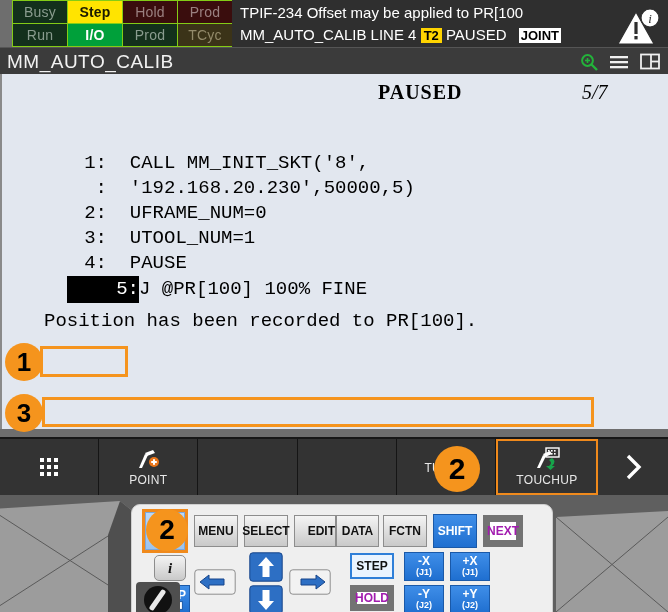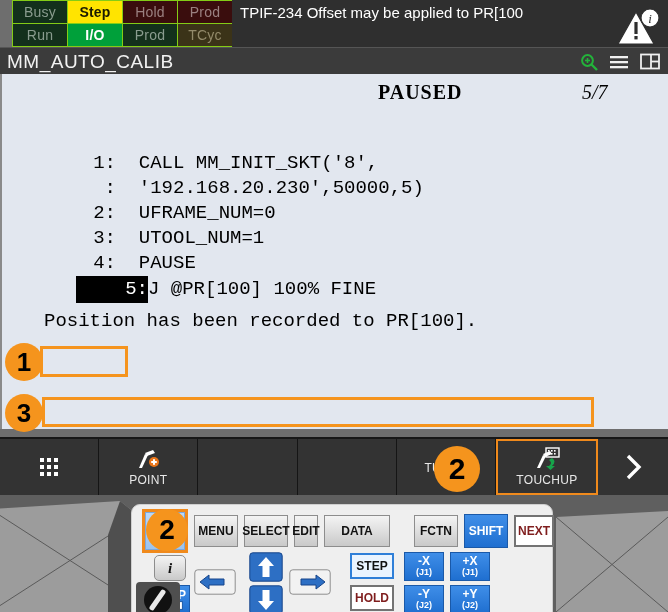--- a/index.html
+++ b/index.html
@@ -37,42 +37,42 @@
   .titlebar{position:absolute;left:0;top:47px;width:668px;height:27px;background:#3b3b3b;border-top:1px solid #555;display:flex;align-items:center;}
   .titlebar .ttl{color:#f2f2f2;font-size:19px;padding-left:7px;letter-spacing:.5px;flex:1;}
   .tb-icons{display:flex;align-items:center;gap:11px;padding-right:8px;}
 
   
   .body{position:absolute;left:0;top:74px;width:668px;height:355px;background:#e2e7ef;border-left:2px solid #8a8a8a;box-sizing:border-box;}
   .bodyhdr{font-family:"Liberation Serif",serif;font-size:20px;color:#000;padding-top:7px;position:relative;height:26px;}
   .bodyhdr .paused{position:absolute;left:376px;font-weight:bold;letter-spacing:1px;}
   .bodyhdr .pageno{position:absolute;left:580px;font-style:italic;}
   .code{font-family:"Liberation Mono",monospace;font-size:19px;color:#000;margin-top:44px;}
-  .cl{height:25px;line-height:25px;white-space:pre;padding-left:42px;}
+  .cl{height:25px;line-height:25px;white-space:pre;padding-left:33px;}
   .lnum{display:inline-block;width:72px;text-align:right;}
   .sel{position:relative;margin-left:32px;}
   .sel .cursor{display:inline-block;width:72px;text-align:right;background:#000;color:#fff;padding:1px 0;}
   .statusline{font-family:"Liberation Mono",monospace;font-size:19px;color:#000;margin-top:9px;padding-left:42px;white-space:pre;}
 
   
   .toolbar{position:absolute;left:0;top:437px;width:668px;height:58px;background:#262626;display:flex;border-top:2px solid #171717;box-sizing:border-box;}
   .tbtn{flex:1;border-right:1px solid #151515;display:flex;flex-direction:column;align-items:center;justify-content:center;color:#e8e8e8;font-size:12px;position:relative;background:#333333;}
   .tbtn .lbl{margin-top:2px;letter-spacing:.3px;}
   .tbtn.hi{background:#333;border:2px solid #f08a1c;box-sizing:border-box;}
   .tbtn.plain{background:#333;}
   .tbtn.chev{flex:0 0 70px;background:#333;border-right:none;}
 
   
   .pendant{position:absolute;left:0;top:495px;width:668px;height:117px;background:#5f5f5f;overflow:hidden;}
   .keypanel{position:absolute;left:131px;top:9px;width:420px;height:120px;background:#efefef;border-radius:9px;border:1px solid #cfcfcf;}
   .krow{position:absolute;display:flex;align-items:center;}
   .key{border-radius:0;display:flex;align-items:center;justify-content:center;font-size:12px;font-weight:bold;box-sizing:border-box;}
   .key.grey{background:linear-gradient(#f4f4f4,#c9c9c9);border:1px solid #8d8d8d;color:#111;}
   .key.blue{background:linear-gradient(#3f8ee8,#1f6fd0);border:1px solid #1a59a8;color:#fff;}
-  .key.white{background:#fff;border:2px solid #737373;color:#7f1d1d;}
+  .key.white{background:#fff;border:7px solid #737373;color:#a21caf;}
   .key.lightblue{background:linear-gradient(#bcd8f6,#9cc3ee);border:1px solid #7aa8de;color:#cfe2f8;}
   .key.sel-hi{outline:3px solid #f08a1c;}
   .key.stepkey{background:#eaf4ff;border:2px solid #2f7fd8;color:#111;}
   .jog{flex-direction:column;line-height:11px;}
   .jog .sub{font-size:9px;}
   .rotary{position:absolute;left:136px;top:582px;width:44px;height:40px;background:#4f4f4f;border-radius:4px;}
   .knob{position:absolute;left:8px;top:4px;width:28px;height:28px;border-radius:50%;background:#111;}
   .knob:after{content:"";position:absolute;left:11px;top:2px;width:5px;height:24px;background:#e9e9e9;transform:rotate(35deg);border-radius:2px;}
 
   
@@ -91,20 +91,26 @@
       <div class="tile hold">Hold</div>
       <div class="tile fault">Prod</div>
       <div class="tile run">Run</div>
       <div class="tile io">I/O</div>
       <div class="tile prod">Prod</div>
       <div class="tile tcyc">TCyc</div>
     </div>
 
     <div class="msgbox">
       <div class="msgline">TPIF-234 Offset may be applied to PR[100</div>
+      <div class="msgline">
+        <span>MM_AUTO_CALIB LINE 4</span>
+        <span class="t2-chip">T2</span>
+        <span>PAUSED</span>
+        <span class="joint-chip">JOINT</span>
+      </div>
       <svg class="warnicon" viewBox="0 0 46 38">
         <polygon points="20,4 38,36 2,36" fill="#ffffff" stroke="#2f2f2f" stroke-width="1.2"></polygon>
         <rect x="18.4" y="14" width="3.2" height="12" fill="#2f2f2f"></rect>
         <rect x="18.4" y="28" width="3.2" height="3.4" fill="#2f2f2f"></rect>
         <circle cx="34" cy="10" r="9" fill="#ffffff" stroke="#2f2f2f" stroke-width="1.2"></circle>
         <text x="34" y="15" font-size="13" font-style="italic" font-family="Liberation Serif, serif" text-anchor="middle" fill="#2f2f2f">i</text>
       </svg>
     </div>
 
   </div>
@@ -223,24 +229,24 @@
       <div class="krow" style="left:13px;top:7px;">
         <div class="key lightblue sel-hi" style="width:40px;height:38px;margin-right:9px;">
             <span>SHIFT</span>
           </div>
         <div class="key grey" style="width:44px;height:32px;margin-right:6px;">
             <span>MENU</span>
           </div>
         <div class="key grey" style="width:44px;height:32px;margin-right:6px;">
             <span>SELECT</span>
           </div>
-        <div class="key grey" style="width:24px;height:32px;margin-right:6px;">
+        <div class="key grey" style="width:42px;height:32px;margin-right:0;justify-content:flex-end;">
             <span>EDIT</span>
           </div>
-        <div class="key grey" style="width:66px;height:32px;margin-right:24px;text-align:center;">
+        <div class="key grey" style="width:43px;height:32px;margin-right:4px;text-align:center;">
             <span>DATA</span>
           </div>
         <div class="key grey" style="width:44px;height:32px;margin-right:6px;">
             <span>FCTN</span>
           </div>
         <div class="key blue" style="width:44px;height:34px;margin-right:6px;">
             <span>SHIFT</span>
           </div>
         <div class="key white" style="width:40px;height:32px;">
             <span>NEXT</span>

